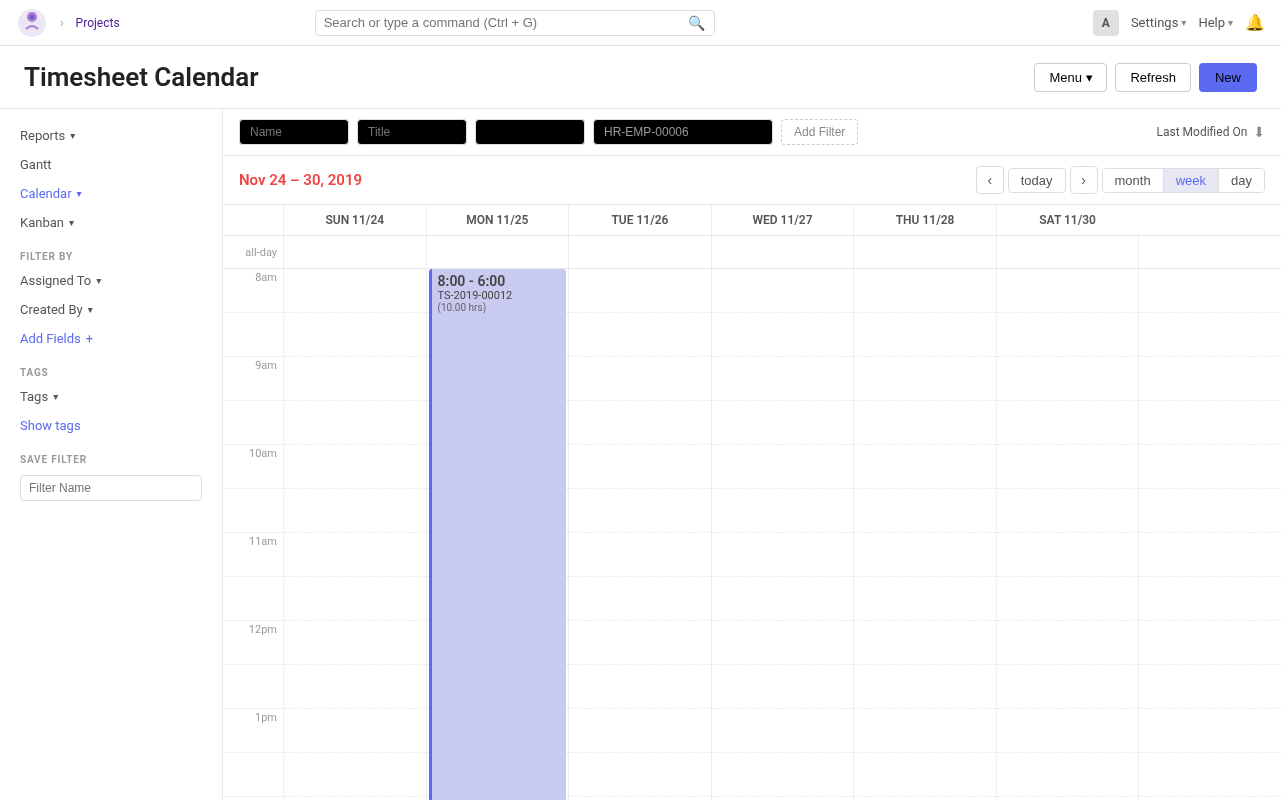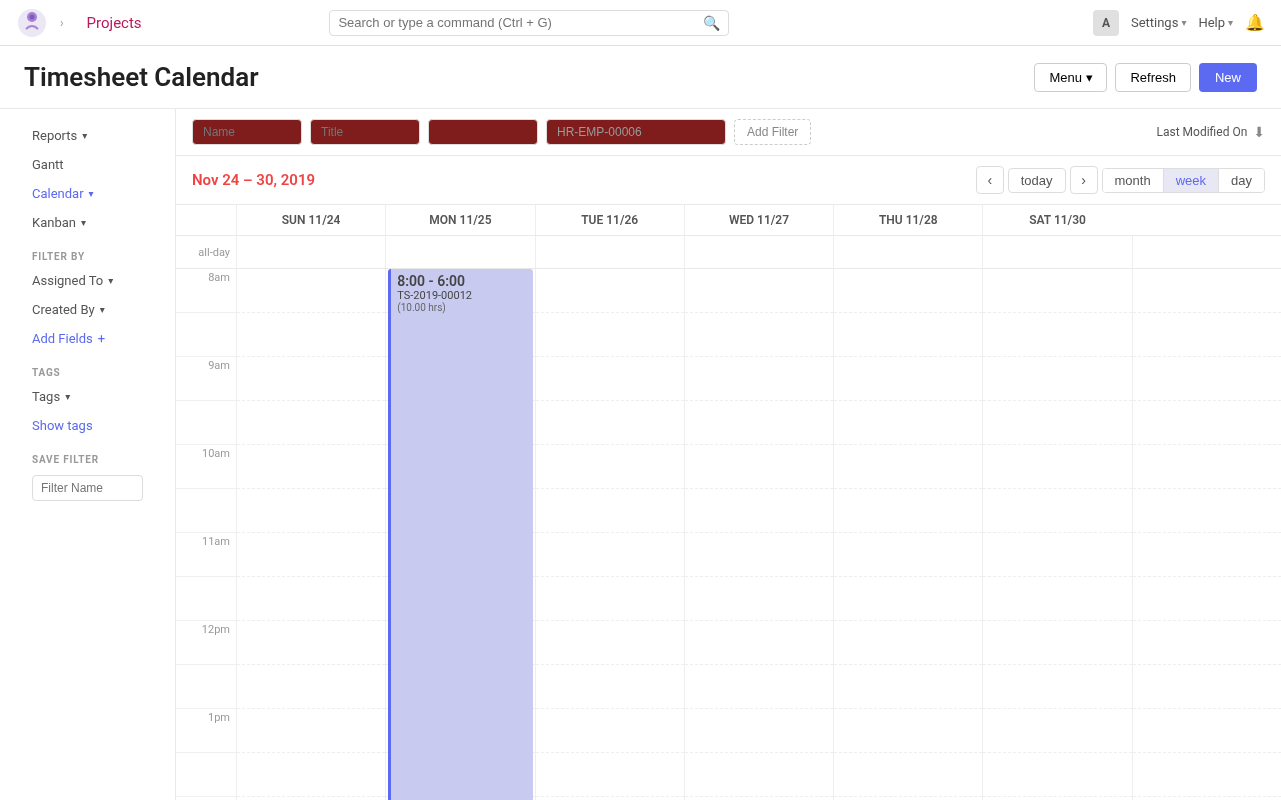--- a/index.html
+++ b/index.html
@@ -5,21 +5,21 @@
     * { box-sizing: border-box; margin: 0; padding: 0; }
     body { font-family: -apple-system, BlinkMacSystemFont, 'Segoe UI', Roboto, sans-serif; font-size: 13px; background: #f5f5f5; color: #333; }
 
     
     .top-nav {
       display: flex; align-items: center; background: #fff; border-bottom: 1px solid #e0e0e0;
       padding: 0 16px; height: 46px; gap: 12px;
     }
     .logo { width: 32px; height: 32px; }
     .nav-chevron { color: #999; font-size: 12px; }
-    .nav-projects { color: #be185d; font-size: 15px; margin-left: 11px; }
+    .nav-projects { color: #4c1d95; font-size: 12px; }
     .search-bar {
       flex: 1; max-width: 400px; margin: 0 auto;
       display: flex; align-items: center; border: 1px solid #ddd; border-radius: 4px;
       padding: 4px 8px; background: #fff; gap: 6px;
     }
     .search-bar input { border: none; outline: none; flex: 1; font-size: 13px; color: #666; background: transparent; }
     .search-icon { color: #999; font-size: 14px; }
     .nav-right { display: flex; align-items: center; gap: 12px; margin-left: auto; }
     .nav-avatar { width: 26px; height: 26px; background: #e0e0e0; border-radius: 4px; display: flex; align-items: center; justify-content: center; font-size: 12px; font-weight: bold; color: #555; }
     .nav-link { color: #555; font-size: 13px; cursor: pointer; display: flex; align-items: center; gap: 3px; }
@@ -28,40 +28,40 @@
 
     
     .page-header {
       display: flex; align-items: center; justify-content: space-between;
       padding: 16px 24px; background: #fff; border-bottom: 1px solid #e8e8e8;
     }
     .page-title { font-size: 26px; font-weight: 600; color: #222; }
     .page-actions { display: flex; gap: 8px; }
     .btn-menu { background: #fff; border: 1px solid #ccc; border-radius: 4px; padding: 6px 14px; cursor: pointer; font-size: 13px; display: flex; align-items: center; gap: 4px; }
     .btn-refresh { background: #fff; border: 1px solid #ccc; border-radius: 4px; padding: 6px 14px; cursor: pointer; font-size: 13px; }
-    .btn-new { background: #5b6af0; color: #ffffff; border: none; border-radius: 4px; padding: 6px 16px; cursor: pointer; font-size: 13px; font-weight: 500; }
+    .btn-new { background: #5b6af0; color: #000000; border: none; border-radius: 4px; padding: 6px 16px; cursor: pointer; font-size: 13px; font-weight: 500; }
 
     
     .main-layout { display: flex; height: calc(100vh - 46px - 62px); }
 
     
-    .sidebar { width: 176px; background: #fff; border-right: 1px solid #e8e8e8; padding: 12px 12px; flex-shrink: 0; overflow-y: auto; }
+    .sidebar { width: 223px; background: #fff; border-right: 1px solid #e8e8e8; padding: 12px 0; flex-shrink: 0; overflow-y: auto; }
     .sidebar-item { padding: 7px 20px; cursor: pointer; color: #555; font-size: 13px; display: flex; align-items: center; gap: 5px; }
     .sidebar-item.active { color: #5b6af0; }
     .sidebar-section-label { padding: 14px 20px 4px; font-size: 10px; font-weight: 700; color: #999; letter-spacing: 0.8px; text-transform: uppercase; }
     .caret { font-size: 10px; }
     .sidebar-add { color: #5b6af0; }
     .filter-name-input { margin: 6px 20px; border: 1px solid #ddd; border-radius: 4px; padding: 5px 8px; font-size: 12px; color: #999; width: calc(100% - 40px); outline: none; }
 
     
     .content { flex: 1; display: flex; flex-direction: column; overflow: hidden; background: #fff; }
 
     
     .filter-row { display: flex; align-items: center; padding: 10px 16px; border-bottom: 1px solid #e8e8e8; gap: 8px; flex-wrap: wrap; }
-    .filter-input { border: 1px solid #ddd; border-radius: 4px; padding: 5px 10px; font-size: 12px; color: #999; outline: none; background: #7f1d1d; }
+    .filter-input { border: 1px solid #ddd; border-radius: 4px; padding: 5px 10px; font-size: 12px; color: #999; outline: none; background: #000000; }
     .filter-input.wide { width: 180px; }
     .filter-input.narrow { width: 110px; }
     .add-filter-btn { border: 1px dashed #ccc; border-radius: 4px; padding: 5px 12px; font-size: 12px; color: #888; cursor: pointer; background: transparent; }
     .last-modified { margin-left: auto; display: flex; align-items: center; gap: 6px; font-size: 12px; color: #555; cursor: pointer; }
     .sort-icon { font-size: 14px; color: #888; }
 
     
     .cal-header { display: flex; align-items: center; padding: 10px 16px; border-bottom: 1px solid #e8e8e8; gap: 12px; }
     .cal-date-range { font-size: 15px; font-weight: 600; color: #ef4444; }
     .cal-nav { display: flex; align-items: center; gap: 4px; margin-left: auto; }

